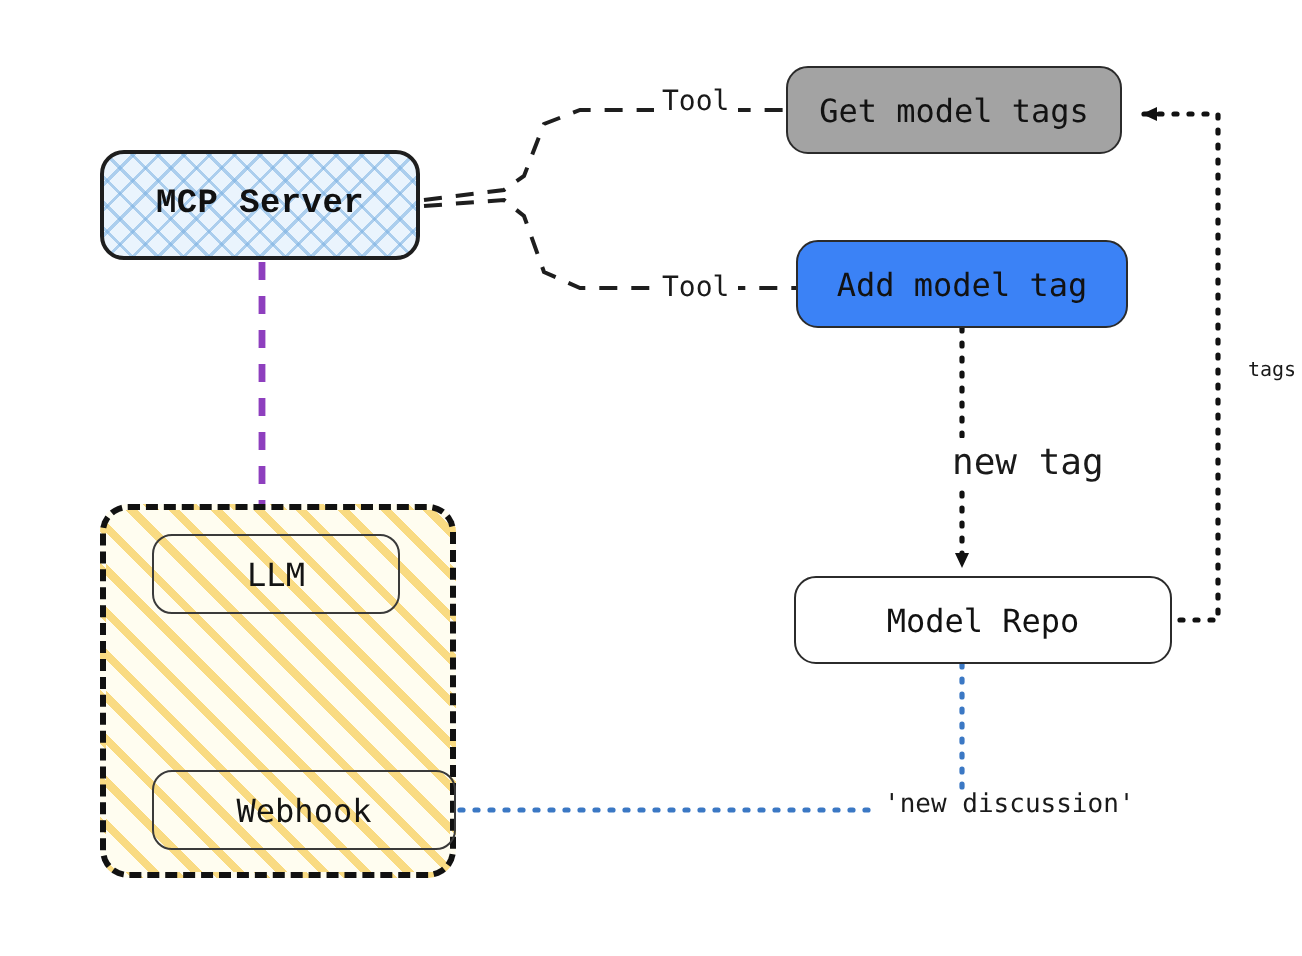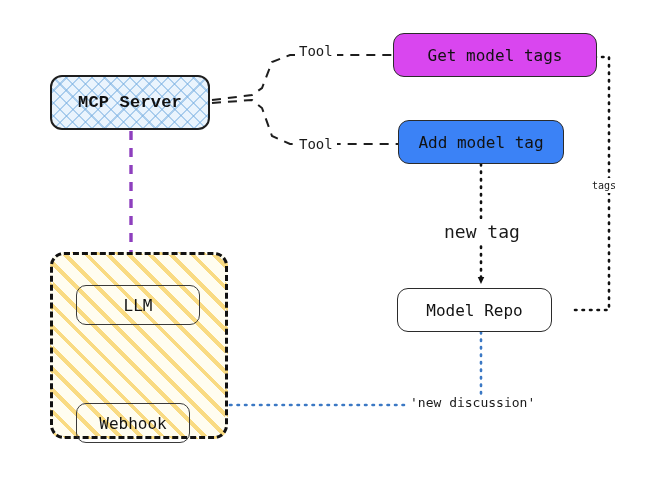--- a/index.html
+++ b/index.html
@@ -3,52 +3,52 @@
 <meta charset="utf-8">
 <style>
   html,body{margin:0;padding:0;background:#ffffff;}
   body{width:651px;height:478px;overflow:hidden;
        font-family:"DejaVu Sans Mono",monospace;}
   #canvas{position:relative;width:651px;height:478px;background:#fff;}
   svg.layer{position:absolute;left:0;top:0;width:651px;height:478px;overflow:visible;}
   .node{position:absolute;box-sizing:border-box;display:flex;align-items:center;
         justify-content:center;text-align:center;}
   .lbl{position:absolute;white-space:nowrap;color:#1a1a1a;
-       font-family:"DejaVu Sans Mono",monospace;background:#fff;}
+       font-family:"DejaVu Sans Mono",monospace;background:#fff;margin-left:32px;}
 
   
   #mcp{left:50px;top:75px;width:160px;height:55px;border:2.2px solid #1e1e1e;
        border-radius:12px;
        background-color:#eaf4fd;
        background-image:
          repeating-linear-gradient(45deg,  rgba(120,175,225,.55) 0 1.6px, transparent 1.6px 9px),
          repeating-linear-gradient(-45deg, rgba(120,175,225,.55) 0 1.6px, transparent 1.6px 9px);
        font-family:Liberation Mono, monospace;font-weight:bold;font-size:17px;
        color:#111;letter-spacing:.2px;}
 
   
-  #getTags{left:393px;top:33px;width:204px;height:44px;border:1.8px solid #2b2b2b;
-           border-radius:11px;background:#d946ef;font-size:16px;color:#121212;}
+  #getTags{left:393px;top:33px;width:168px;height:44px;border:1.8px solid #2b2b2b;
+           border-radius:11px;background:#a3a3a3;font-size:16px;color:#121212;}
   #addTag{left:398px;top:120px;width:166px;height:44px;border:1.8px solid #2b2b2b;
           border-radius:11px;background:#3b82f6;font-size:16px;color:#121212;}
-  #repo{left:397px;top:288px;width:155px;height:44px;border:1.8px solid #2b2b2b;
+  #repo{left:397px;top:288px;width:189px;height:44px;border:1.8px solid #2b2b2b;
         border-radius:11px;background:#ffffff;font-size:16px;color:#121212;}
 
   
   #cluster{left:50px;top:252px;width:178px;height:187px;box-sizing:border-box;
            border:3.4px dashed #111;border-radius:14px;
            background-color:#fffdf0;
            background-image:repeating-linear-gradient(45deg,
               rgba(247,208,94,.75) 0 4px, rgba(255,253,240,0) 4px 15px);}
   .inner{position:absolute;box-sizing:border-box;border:1.6px solid #3a3a3a;
          border-radius:10px;background:transparent;display:flex;align-items:center;
-         justify-content:center;font-size:16px;color:#141414;margin-top:18px;}
+         justify-content:center;font-size:16px;color:#141414;}
   #llm{left:76px;top:267px;width:124px;height:40px;}
   #dash{left:72px;top:326px;width:133px;height:40px;}
-  #hook{left:76px;top:385px;width:114px;height:40px;}
+  #hook{left:76px;top:385px;width:152px;height:40px;}
 
   .lbl-tool1{left:295px;top:43px;font-size:14px;padding:0 4px;}
   .lbl-tool2{left:295px;top:136px;font-size:14px;padding:0 4px;}
   .lbl-newtag{left:440px;top:219px;font-size:18px;padding:2px 4px;}
   .lbl-tags{left:588px;top:178px;font-size:10px;padding:2px 4px;}
   .lbl-disc{left:406px;top:395px;font-size:13px;padding:0 4px;}
 </style>
 </head>
 <body>
 

